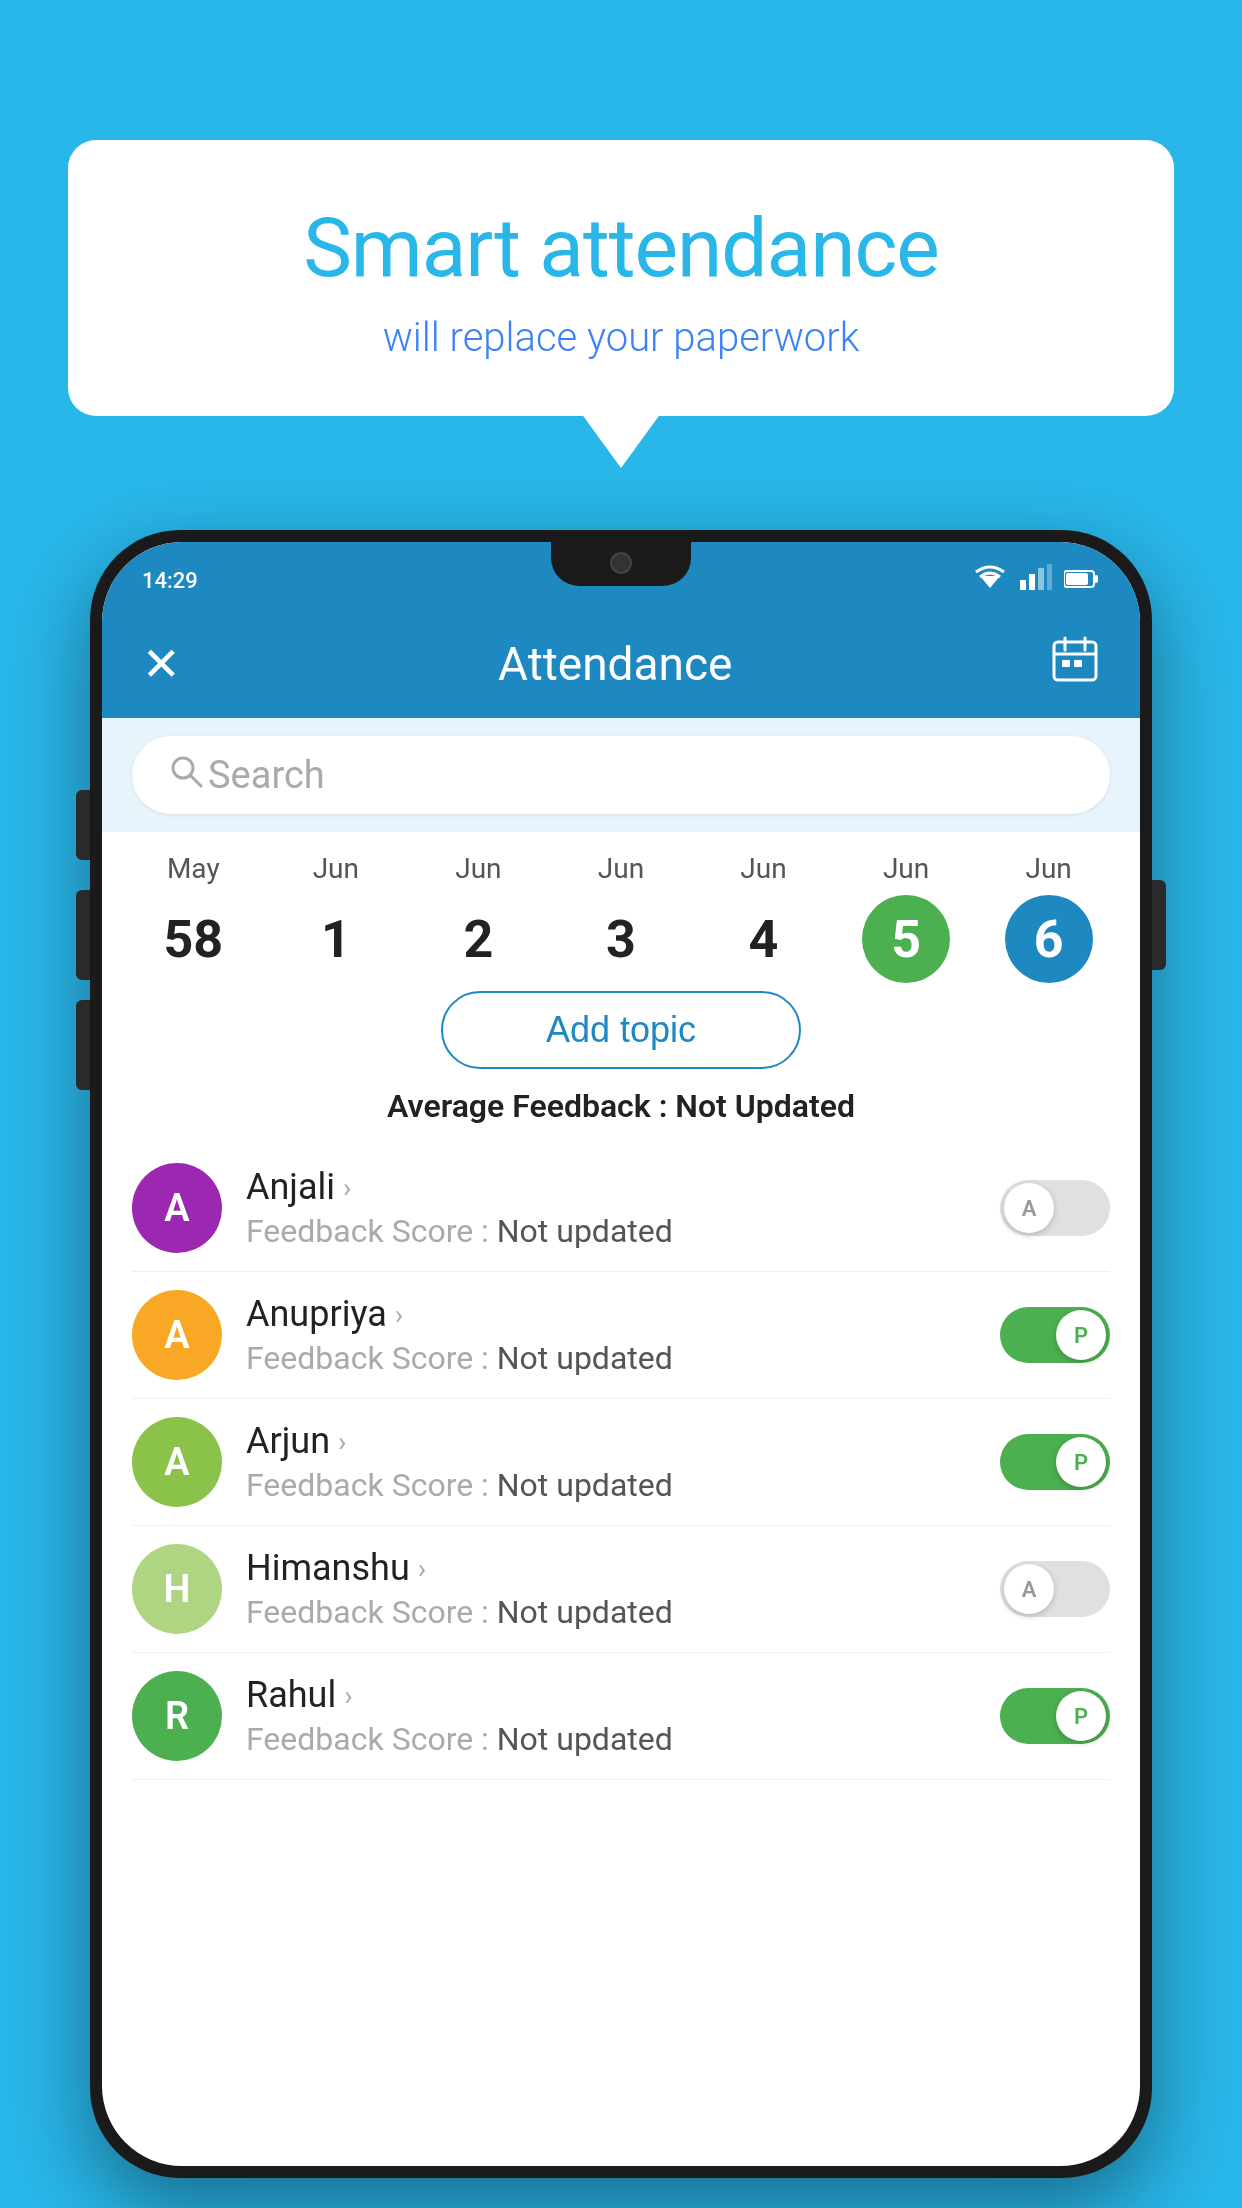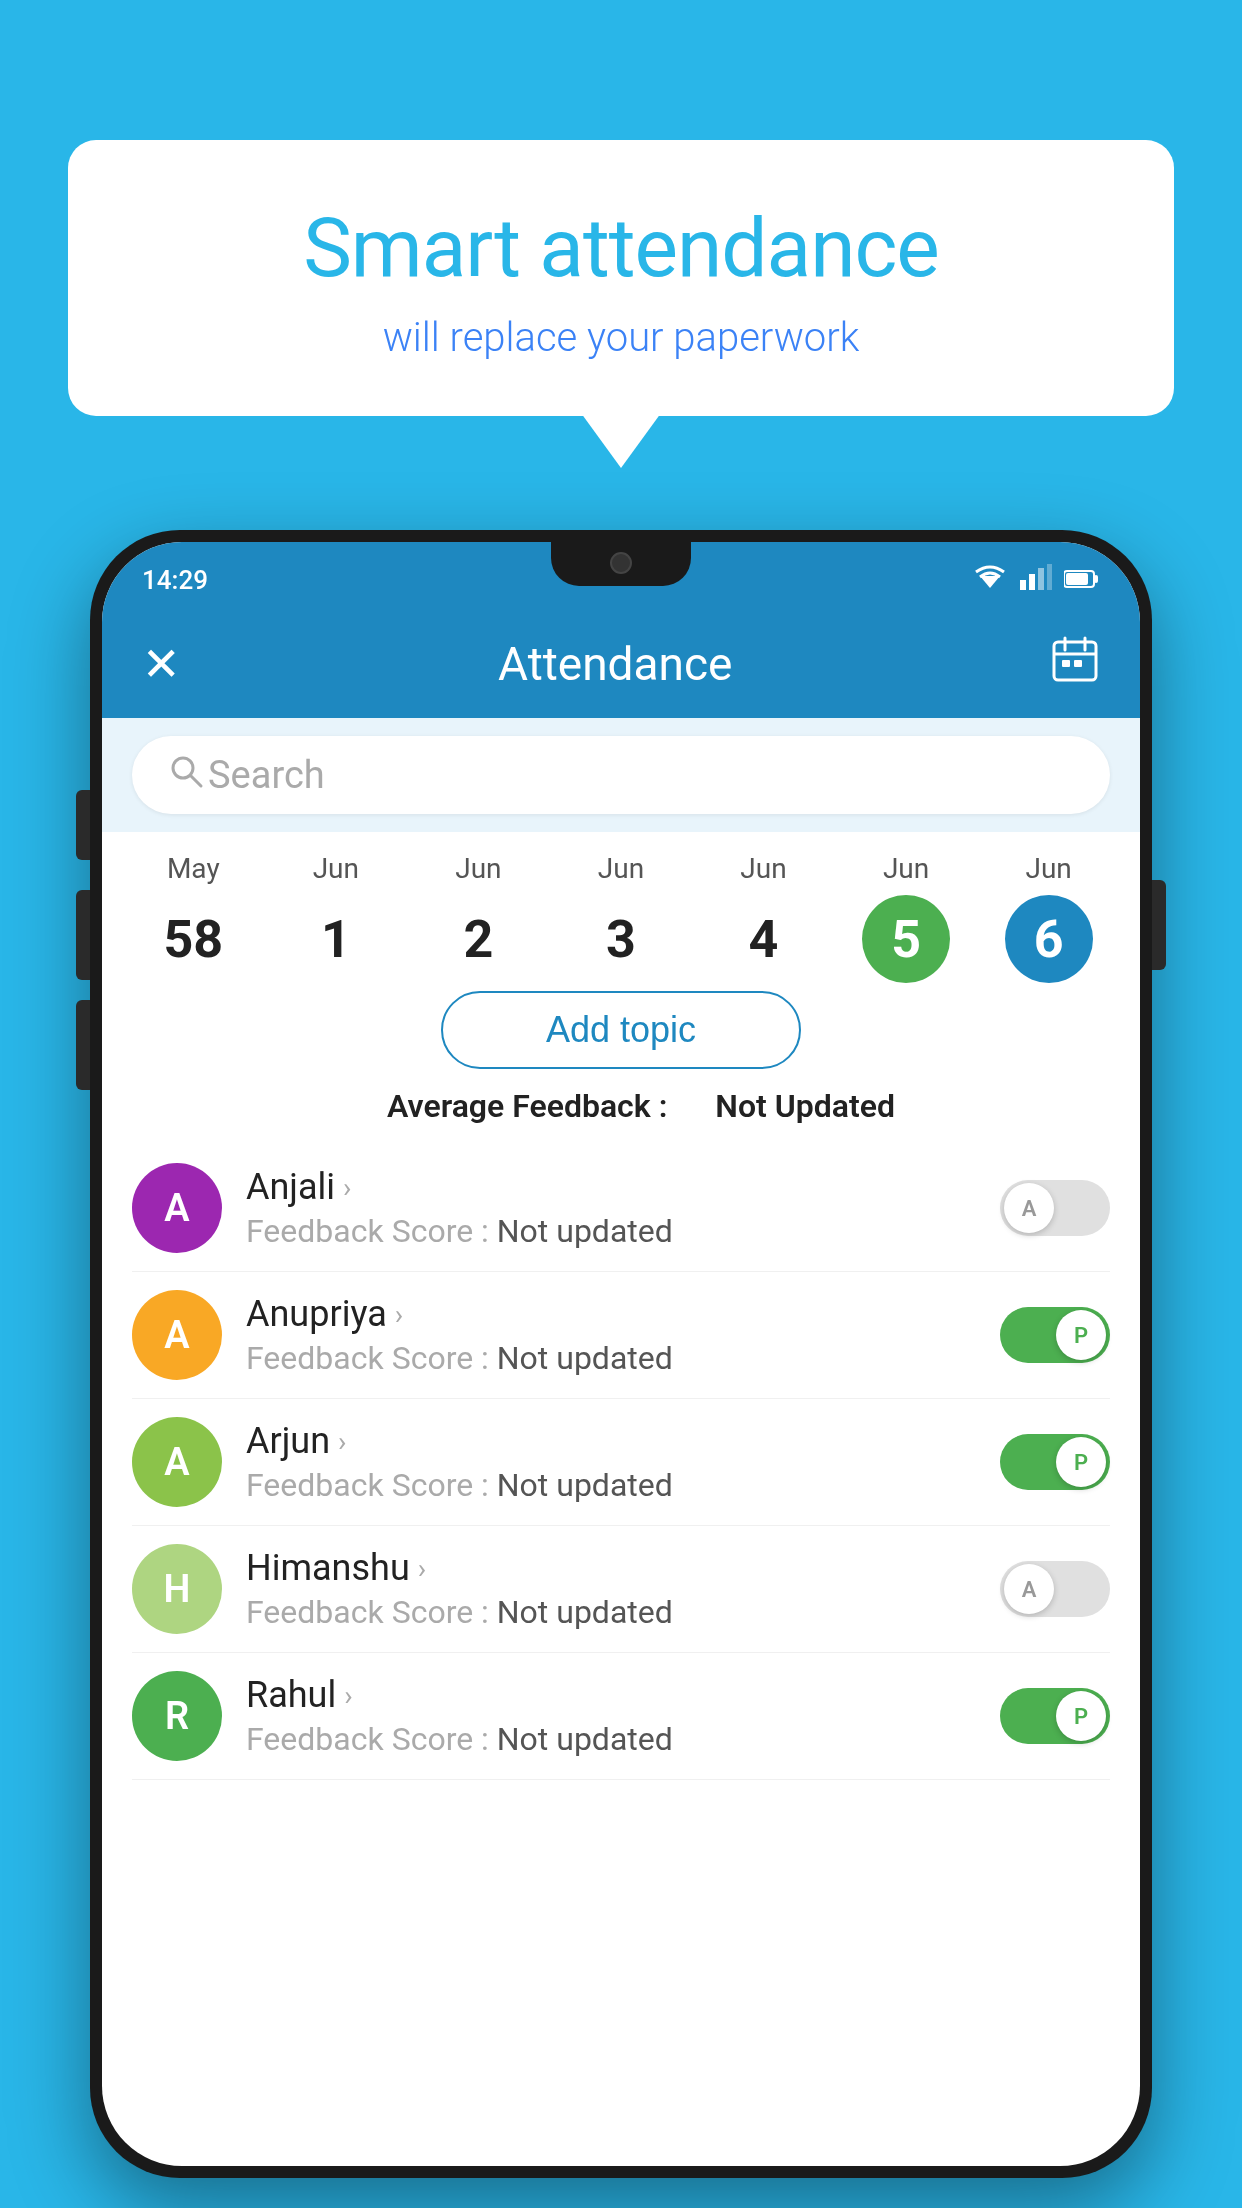--- a/index.html
+++ b/index.html
@@ -99,21 +99,21 @@
       background: #1e88c0;
       height: 68px;
       display: flex;
       align-items: center;
       justify-content: space-between;
       padding: 0 40px;
       padding-top: 8px;
     }
     .status-time {
       color: white;
-      font-size: 26px;
+      font-size: 22px;
       font-weight: 500;
     }
     .status-icons {
       display: flex;
       align-items: center;
       gap: 12px;
     }
 
     
     .app-header {
@@ -227,21 +227,20 @@
     
     .feedback-line {
       text-align: center;
       font-size: 32px;
       color: #888;
       margin-bottom: 20px;
     }
     .feedback-line span {
       color: #222;
       font-weight: 600;
-      margin-left: 40px;
     }
 
     
     .student-list {
       padding: 0 30px;
     }
     .student-item {
       display: flex;
       align-items: center;
       padding: 18px 0;

